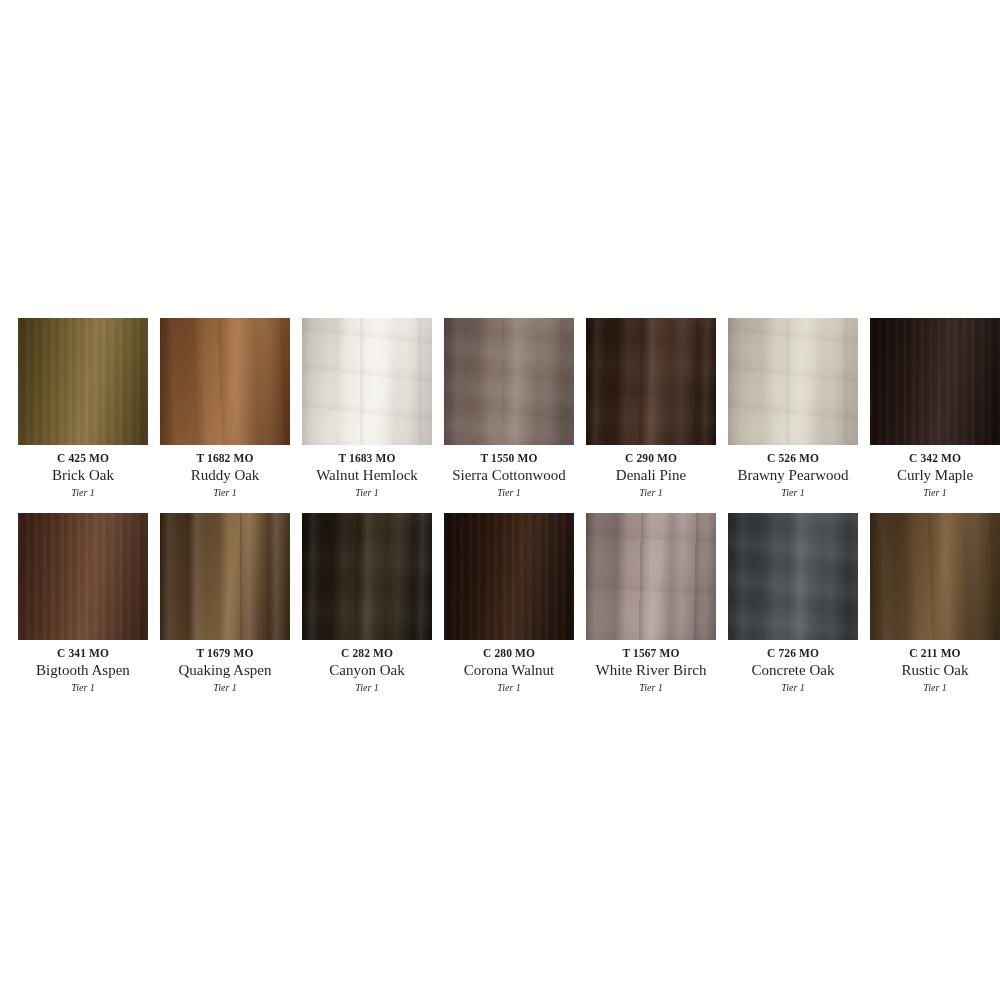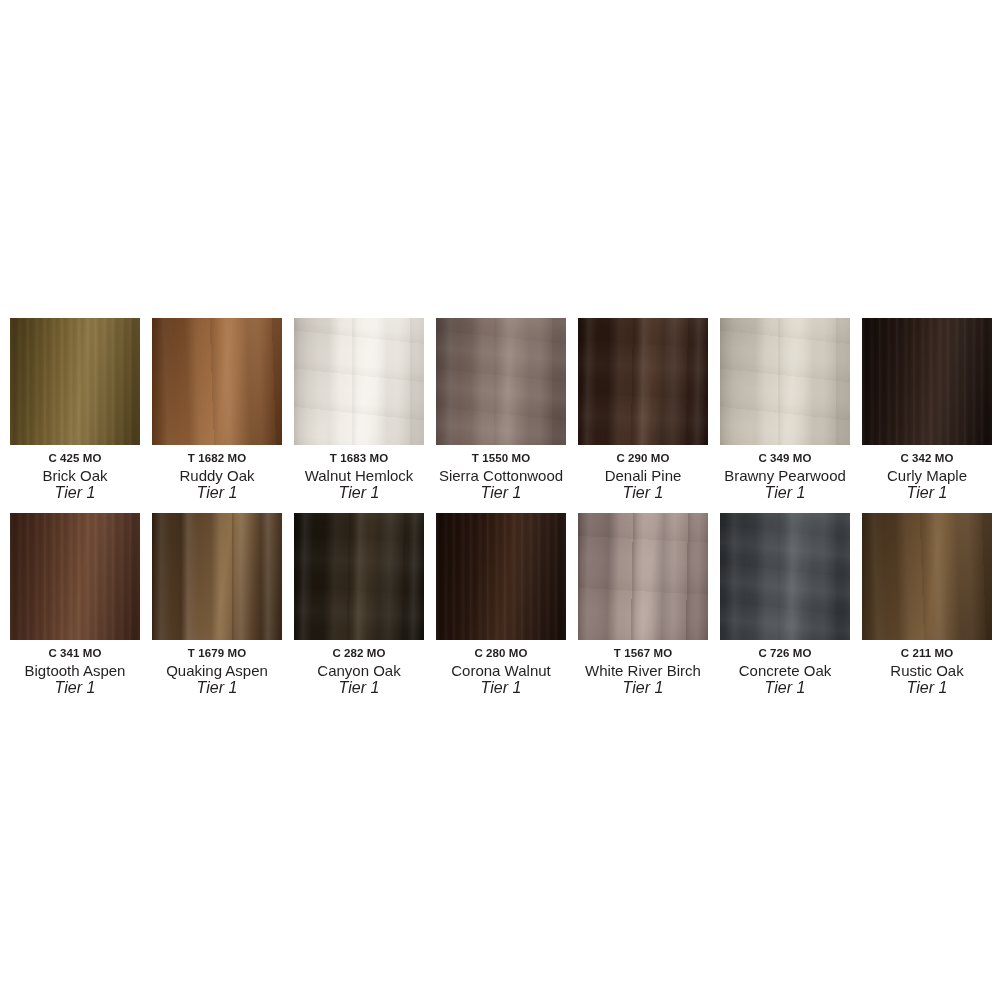--- a/index.html
+++ b/index.html
@@ -20,23 +20,24 @@
     position: absolute;
     left: 0;
     top: 0;
     width: 1000px;
     height: 1000px;
     background: #ffffff;
   }
 
   .grid {
     position: absolute;
-    left: 10px;
+    left: 18px;
     top: 318px;
     width: 980px;
+    font-family: Liberation Serif, serif;
   }
 
   .row {
     display: flex;
     width: 980px;
     justify-content: flex-start;
   }
   .row + .row { margin-top: 12px; }
 
   .cell {
@@ -147,21 +148,21 @@
     letter-spacing: 0.1px;
     white-space: nowrap;
   }
   .name {
     font-size: 15px;
     font-weight: normal;
     line-height: 17px;
     white-space: nowrap;
   }
   .tier {
-    font-size: 16px;
+    font-size: 10px;
     font-style: italic;
     line-height: 17px;
     white-space: nowrap;
   }
 </style>
 </head>
 <body>
 
 <div id="board">
   <div class="grid">
@@ -220,21 +221,21 @@
             <div class="name">Denali Pine</div>
             <div class="tier">Tier 1</div>
           </div>
         </div>
         <div class="cell">
           <div class="swatch" style="background-image: linear-gradient(97deg, rgb(183, 175, 160) 0%, rgb(207, 200, 186) 30%, rgb(224, 218, 206) 55%, rgb(207, 200, 186) 78%, rgb(183, 175, 160) 100%); background-color: rgb(207, 200, 186);">
             <div class="grain soft"></div>
             <div class="grain vign"></div>
           </div>
           <div class="meta">
-            <div class="code">C 349 MO</div>
+            <div class="code">C 526 MO</div>
             <div class="name">Brawny Pearwood</div>
             <div class="tier">Tier 1</div>
           </div>
         </div>
         <div class="cell">
           <div class="swatch" style="background-image: linear-gradient(97deg, rgb(18, 10, 7) 0%, rgb(36, 23, 18) 30%, rgb(51, 33, 26) 55%, rgb(36, 23, 18) 78%, rgb(18, 10, 7) 100%); background-color: rgb(36, 23, 18);">
             <div class="grain v"></div>
             <div class="grain vign"></div>
           </div>
           <div class="meta">

